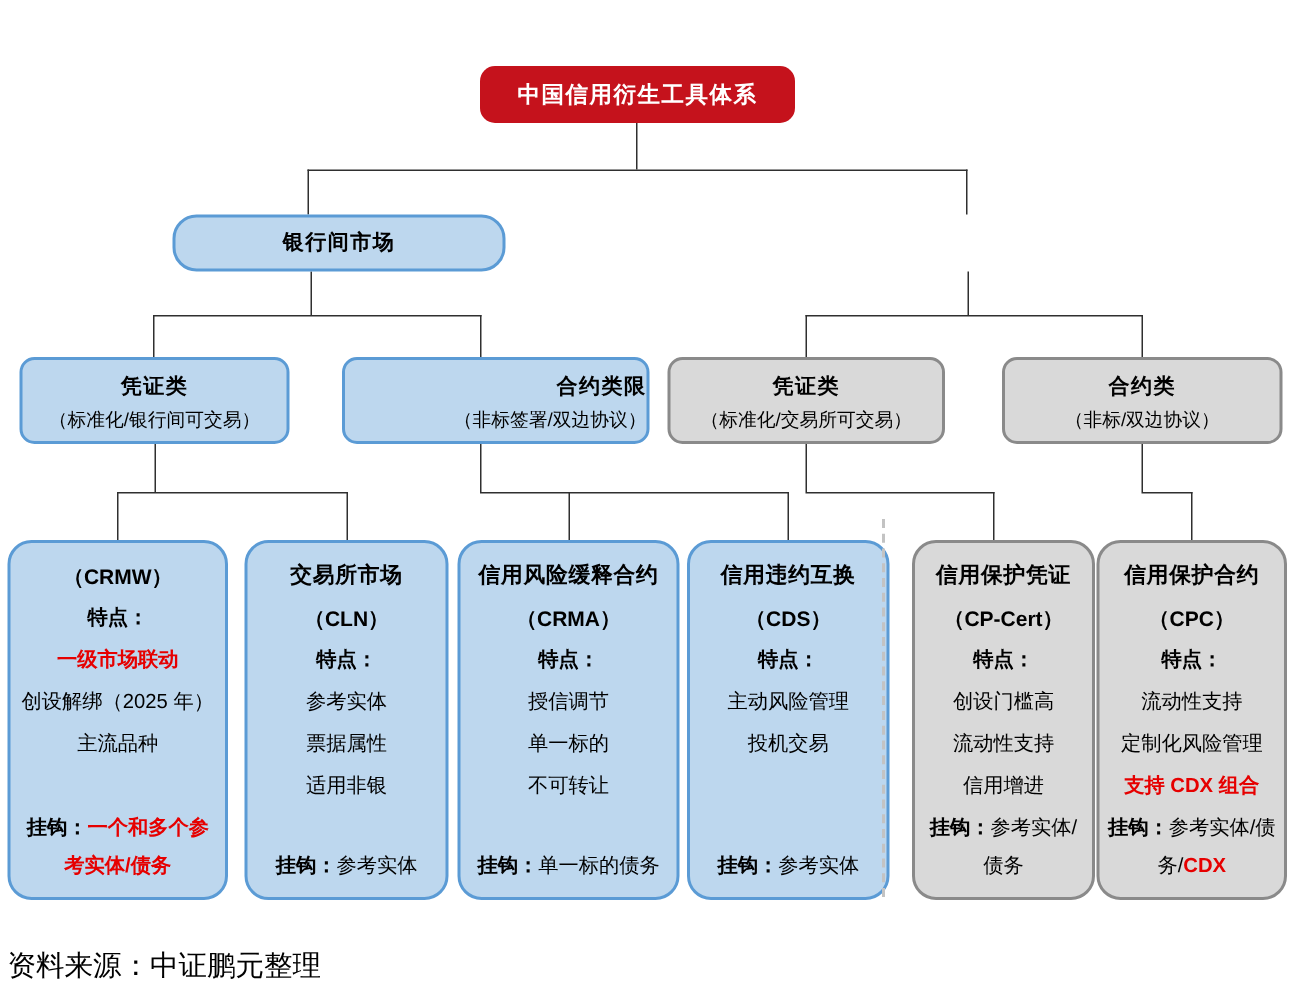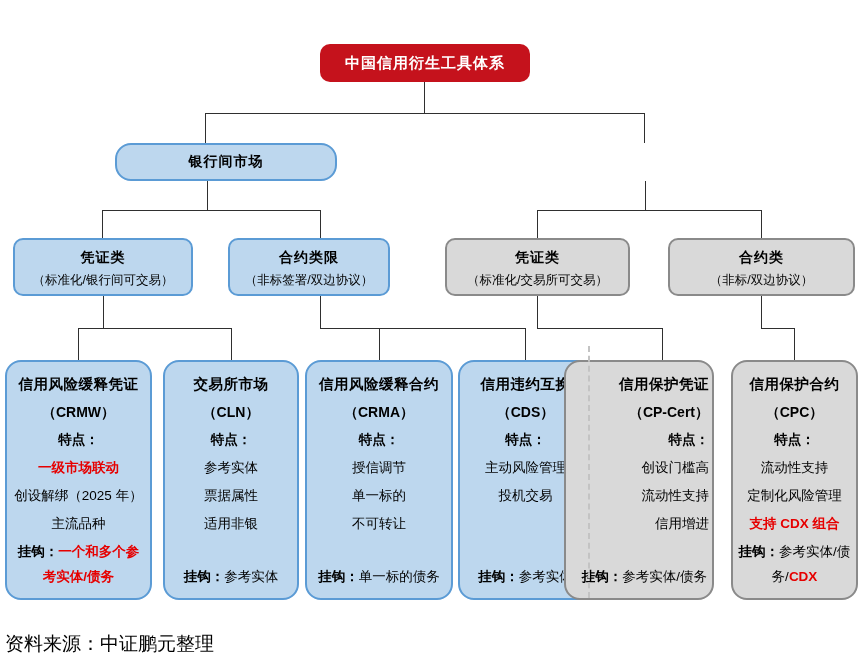--- a/index.html
+++ b/index.html
@@ -78,36 +78,35 @@
       <div class="ln" style="left: 761px; top: 328px; width: 34px; height: 1px;"></div>
       <div class="ln" style="left: 794px; top: 328px; width: 1px; height: 32px;"></div>
     </div>
 
   <div class="node market blue" style="left:115px;top:143px;">银行间市场</div>
 
   <div class="cat blue" style="left:13px;width:180px;">
     <div class="cat-title">凭证类</div>
     <div class="cat-sub">（标准化/银行间可交易）</div>
   </div>
-  <div class="cat blue" style="left:228px;width:162px;">
+  <div class="cat blue" style="left:228px;width:205px;text-align:right;">
     <div class="cat-title">合约类限</div>
     <div class="cat-sub">（非标签署/双边协议）</div>
   </div>
   <div class="cat gray" style="left:445px;width:185px;">
     <div class="cat-title">凭证类</div>
     <div class="cat-sub">（标准化/交易所可交易）</div>
   </div>
   <div class="cat gray" style="left:668px;width:187px;">
     <div class="cat-title">合约类</div>
     <div class="cat-sub">（非标/双边协议）</div>
   </div>
 
   <div id="products-row">
       <div class="product blue" style="left: 5px; width: 147px;">
-        <div class="p-name">信用风险缓释凭证</div>
         <div class="p-abbr">（CRMW）</div>
         <div class="p-line lbl">特点：</div>
         <div class="p-line em">一级市场联动</div>
         <div class="p-line">创设解绑（2025 年）</div>
         <div class="p-line">主流品种</div>
         <div class="p-link"><span class="lk-label">挂钩：</span><span class="em">一个和多个参考实体/债务</span></div>
       </div>
       <div class="product blue" style="left: 163px; width: 136px;">
         <div class="p-name">交易所市场</div>
         <div class="p-abbr">（CLN）</div>
@@ -127,21 +126,21 @@
         <div class="p-link"><span class="lk-label">挂钩：</span><span>单一标的债务</span></div>
       </div>
       <div class="product blue" style="left: 458px; width: 135px;">
         <div class="p-name">信用违约互换</div>
         <div class="p-abbr">（CDS）</div>
         <div class="p-line lbl">特点：</div>
         <div class="p-line">主动风险管理</div>
         <div class="p-line">投机交易</div>
         <div class="p-link"><span class="lk-label">挂钩：</span><span>参考实体</span></div>
       </div>
-      <div class="product gray" style="left: 564px; width: 150px; align-items: flex-end;">
+      <div class="product gray" style="left: 608px; width: 122px;">
         <div class="p-name">信用保护凭证</div>
         <div class="p-abbr">（CP-Cert）</div>
         <div class="p-line lbl">特点：</div>
         <div class="p-line">创设门槛高</div>
         <div class="p-line">流动性支持</div>
         <div class="p-line">信用增进</div>
         <div class="p-link"><span class="lk-label">挂钩：</span><span>参考实体/债务</span></div>
       </div>
       <div class="product gray" style="left: 731px; width: 127px;">
         <div class="p-name">信用保护合约</div>

